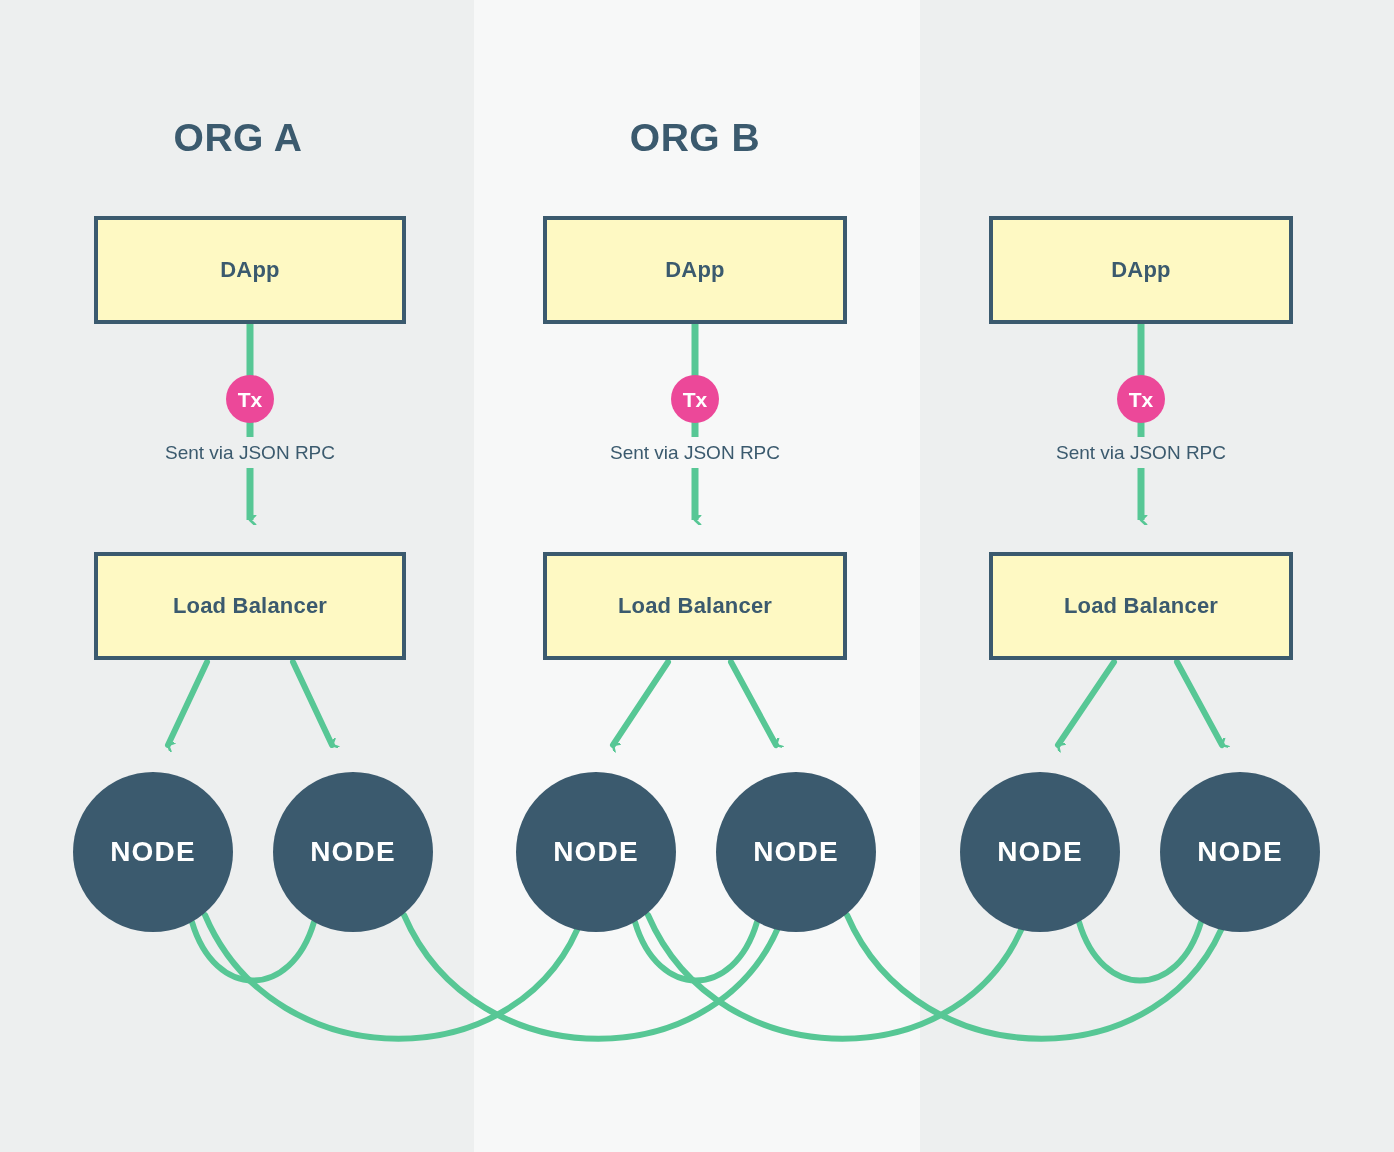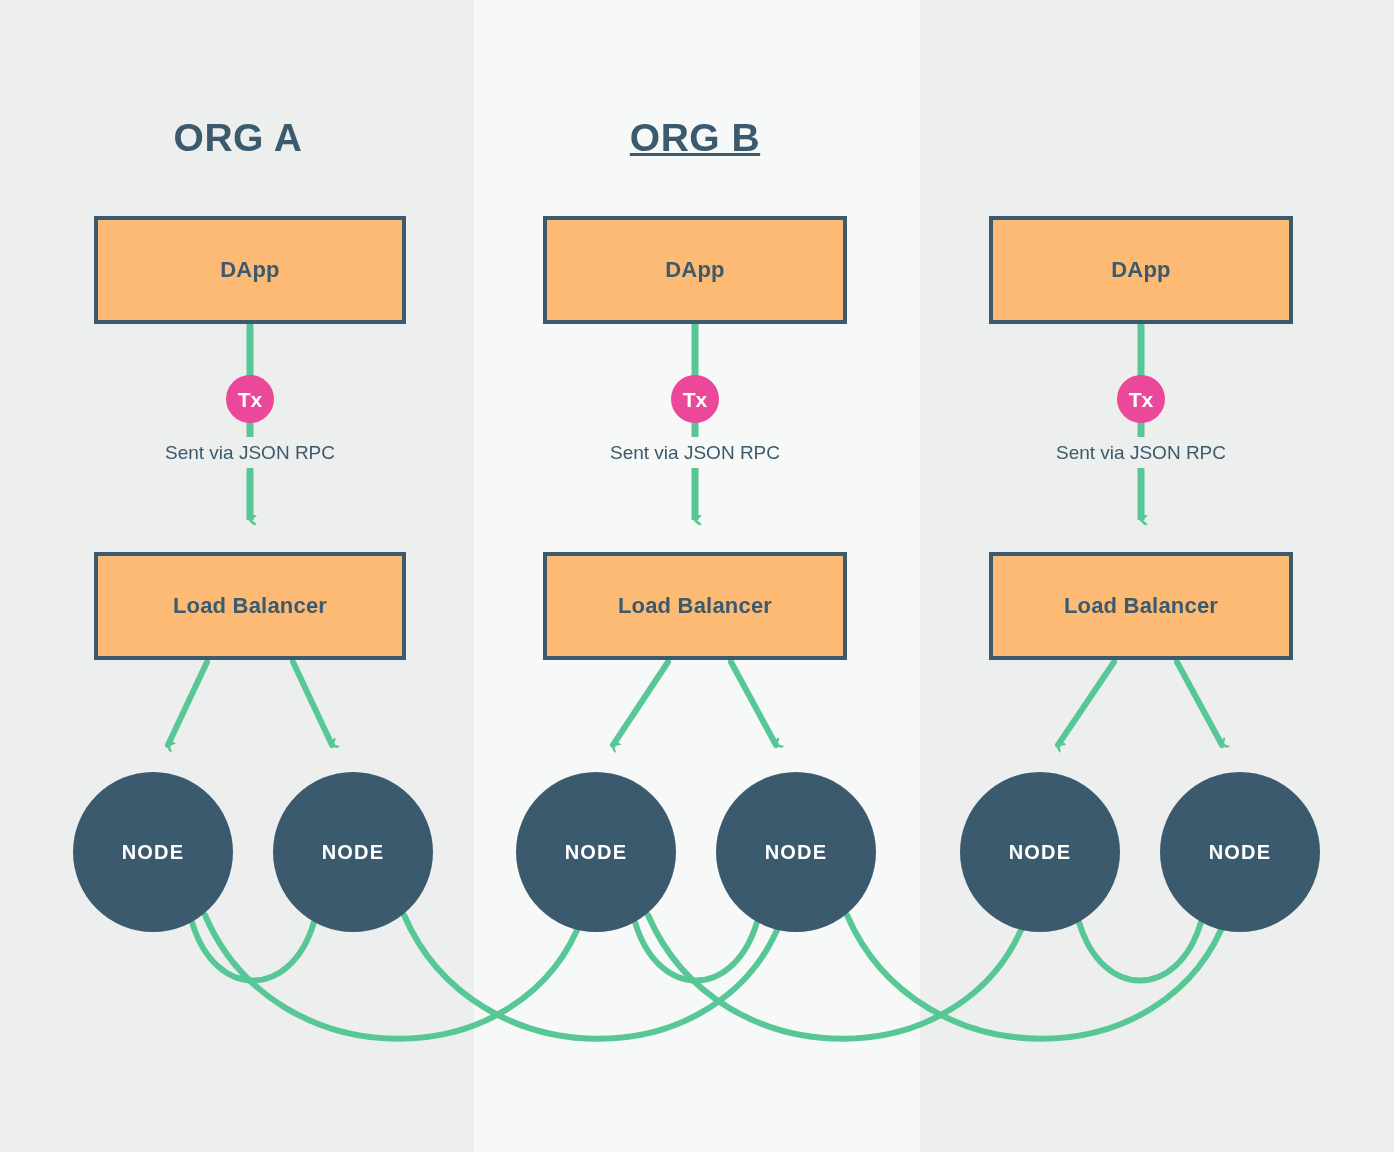--- a/index.html
+++ b/index.html
@@ -44,21 +44,21 @@
     font-weight: bold;
     color: #3b5a6e;
     letter-spacing: 0.5px;
     line-height: 1;
     white-space: nowrap;
   }
 
   .flow-box {
     position: absolute;
     box-sizing: border-box;
-    background: #fdba74;
+    background: #fef9c3;
     border: 4px solid #3b5a6e;
     display: flex;
     align-items: center;
     justify-content: center;
     font-size: 22px;
     font-weight: bold;
     color: #3b5a6e;
     letter-spacing: 0.2px;
   }
 
@@ -89,21 +89,21 @@
   .node-circle {
     position: absolute;
     width: 160px;
     height: 160px;
     border-radius: 50%;
     background: #3b5a6e;
     color: #ffffff;
     display: flex;
     align-items: center;
     justify-content: center;
-    font-size: 20px;
+    font-size: 28px;
     font-weight: bold;
     letter-spacing: 1.2px;
     line-height: 1;
   }
 </style>
 </head>
 <body>
 
 <div id="diagram-root">
 
@@ -164,21 +164,21 @@
   </svg>
 
   <div class="org-title" style="left:88px; top:118px; width:300px;">ORG A</div>
   <div class="flow-box" style="left:94px; top:216px; width:312px; height:108px;">DApp</div>
   <div class="tx-badge" style="left:226px; top:375px;">Tx</div>
   <div class="rpc-label" style="left:100px; top:443px; width:300px;">Sent via JSON RPC</div>
   <div class="flow-box" style="left:94px; top:552px; width:312px; height:108px;">Load Balancer</div>
   <div class="node-circle" style="left:73px; top:772px;">NODE</div>
   <div class="node-circle" style="left:273px; top:772px;">NODE</div>
 
-  <div class="org-title" style="left:545px; top:118px; width:300px;text-decoration:underline;">ORG B</div>
+  <div class="org-title" style="left:545px; top:118px; width:300px;">ORG B</div>
   <div class="flow-box" style="left:543px; top:216px; width:304px; height:108px;">DApp</div>
   <div class="tx-badge" style="left:671px; top:375px;">Tx</div>
   <div class="rpc-label" style="left:545px; top:443px; width:300px;">Sent via JSON RPC</div>
   <div class="flow-box" style="left:543px; top:552px; width:304px; height:108px;">Load Balancer</div>
   <div class="node-circle" style="left:516px; top:772px;">NODE</div>
   <div class="node-circle" style="left:716px; top:772px;">NODE</div>
 
   <div class="flow-box" style="left:989px; top:216px; width:304px; height:108px;">DApp</div>
   <div class="tx-badge" style="left:1117px; top:375px;">Tx</div>
   <div class="rpc-label" style="left:991px; top:443px; width:300px;">Sent via JSON RPC</div>

